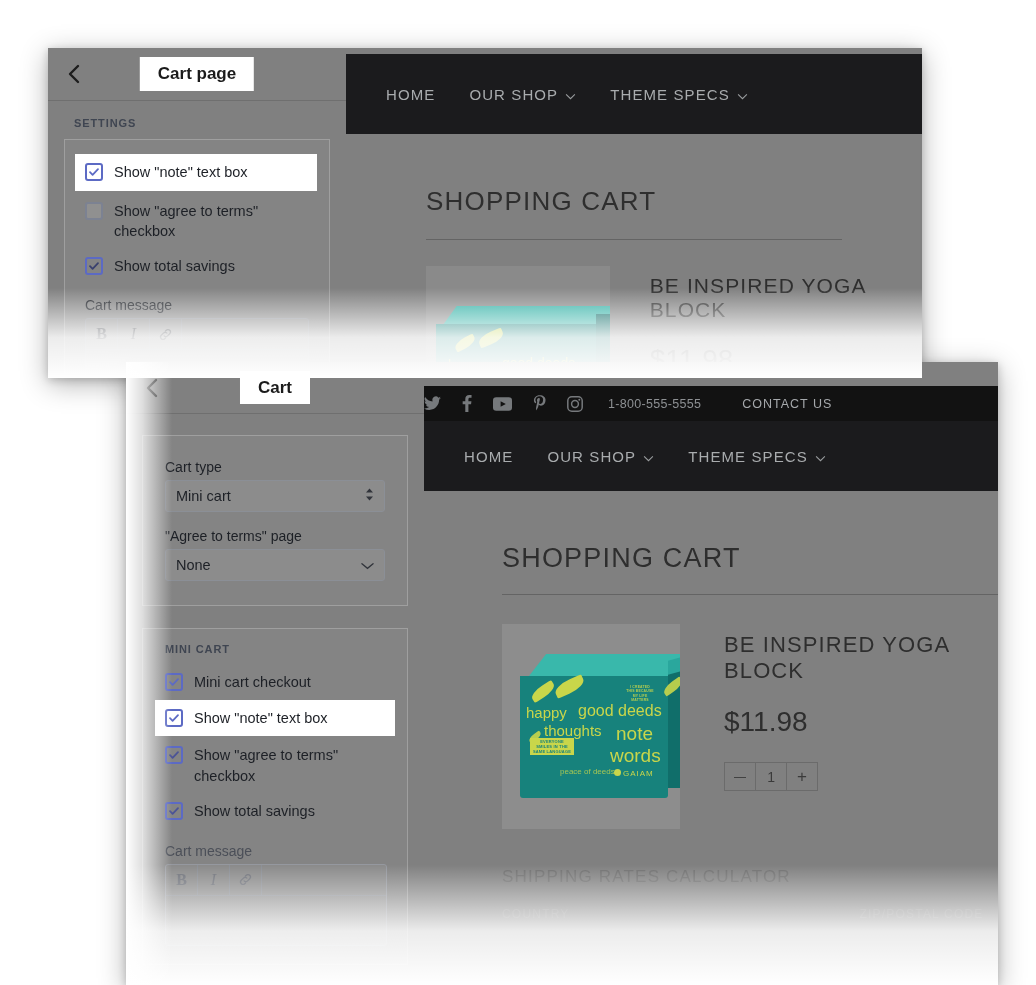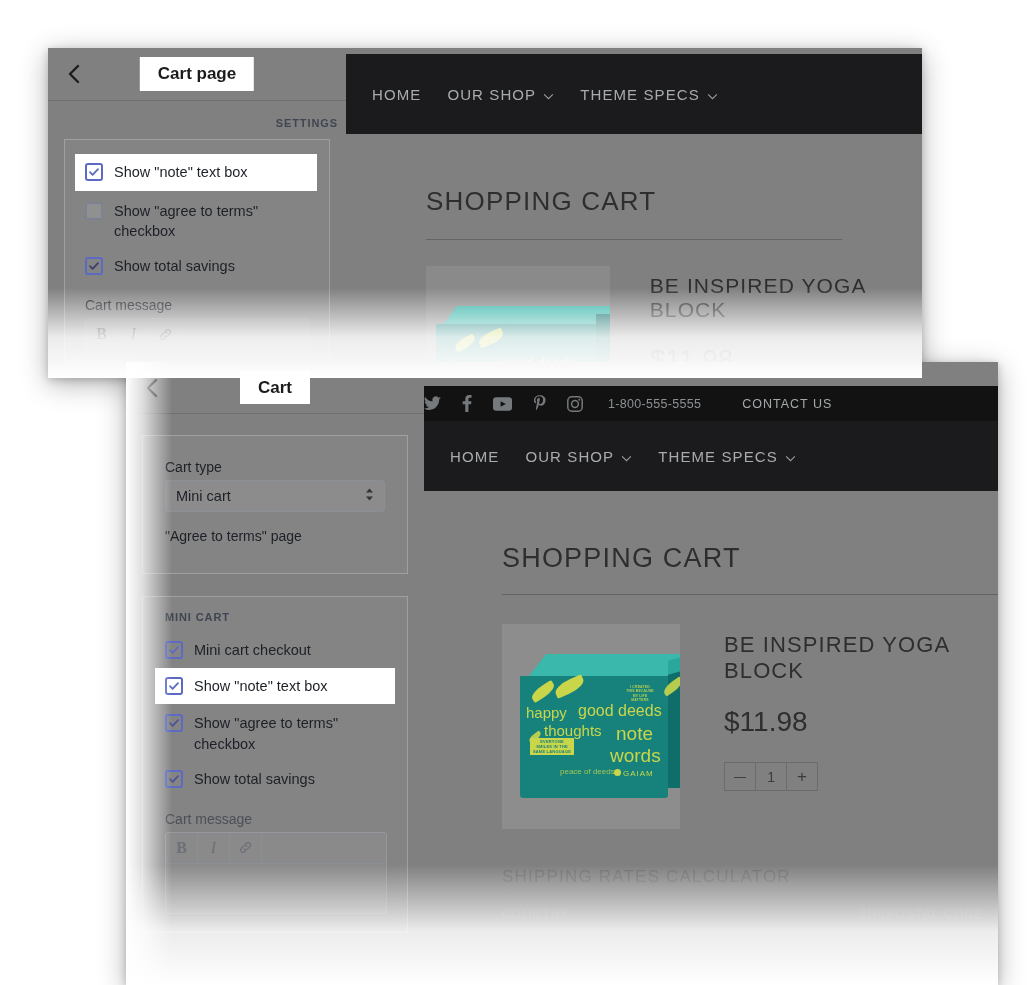--- a/index.html
+++ b/index.html
@@ -46,21 +46,21 @@
   }
   .back-btn svg { display:block; }
   .head-title {
     position:absolute; left:50%; transform:translateX(-50%);
     background:#ffffff; color:#1b1b1b;
     font-size:17px; font-weight:bold;
     padding:7px 18px; line-height:1.15; white-space:nowrap;
   }
   .sb-sectionlabel {
     font-size:11px; font-weight:bold; letter-spacing:0.9px;
-    color:#3f4551; padding:16px 8px 10px 26px; text-transform:uppercase;text-align:right;
+    color:#3f4551; padding:16px 8px 10px 26px; text-transform:uppercase;
   }
   .card {
     margin: 0 16px; border:1px solid rgba(255,255,255,0.22);
     background: rgba(255,255,255,0.035);
   }
   .card-inner { padding: 18px 20px 20px 20px; }
 
   
   .cb-row { display:flex; align-items:flex-start; gap:11px; padding:5px 0; }
   .cb-row.hl {
@@ -113,22 +113,22 @@
     color:#8d9093; font-size:12.5px; letter-spacing:0.3px; margin-left:4px;
     font-family:"Liberation Sans Narrow","Liberation Sans",sans-serif;
     font-stretch:condensed;
   }
   .contact {
     color:#a6a9ac; font-size:12.5px; letter-spacing:1px; margin-left:20px;
     font-family:"Liberation Sans Narrow","Liberation Sans",sans-serif;
     font-stretch:condensed;
   }
   .mainnav {
-    background:#1b1b1d; display:flex; align-items:center; gap:26px;
-    padding-left:26px;
+    background:#1b1b1d; display:flex; align-items:center; gap:34px;
+    padding-left:40px;
   }
   .navitem {
     color:#a9acae; font-size:15px; letter-spacing:1.1px;
     display:flex; align-items:center; gap:7px;
     font-family:"Liberation Sans Narrow","Liberation Sans",sans-serif;
     font-stretch:condensed;
   }
   .pv-body { padding:0 0 0 0; position:relative; }
   .pv-title {
     font-size:26px; letter-spacing:1.2px; color:#2e2e2e; font-weight:normal;
@@ -312,20 +312,28 @@
             <span>Mini cart</span>
             <span class="arrow">
               <svg width="9" height="14" viewBox="0 0 9 14">
                   <path d="M4.5 1 L8 5 L1 5 Z" fill="#31343b"></path>
                   <path d="M4.5 13 L8 9 L1 9 Z" fill="#31343b"></path>
                 </svg>
             </span>
           </div>
 
           <div class="field-label">"Agree to terms" page</div>
+          <div class="sel">
+            <span>None</span>
+            <span class="arrow">
+              <svg width="13" height="8" viewBox="0 0 14 8">
+                  <path d="M1 1.5 L7 6.5 L13 1.5" stroke="#31343b" stroke-width="1.4" fill="none" stroke-linecap="round"></path>
+                </svg>
+            </span>
+          </div>
         </div>
       </div>
 
       <div class="card" style="margin-top:22px;">
         <div class="card-inner" style="padding:14px 20px 18px 22px;">
           <div style="font-size:11px; font-weight:bold; letter-spacing:0.9px; color:#3f4551; padding-bottom:12px;">MINI CART</div>
 
           <div class="cb-row">
             <span class="cbox">
               <svg width="12" height="12" viewBox="0 0 12 12">

